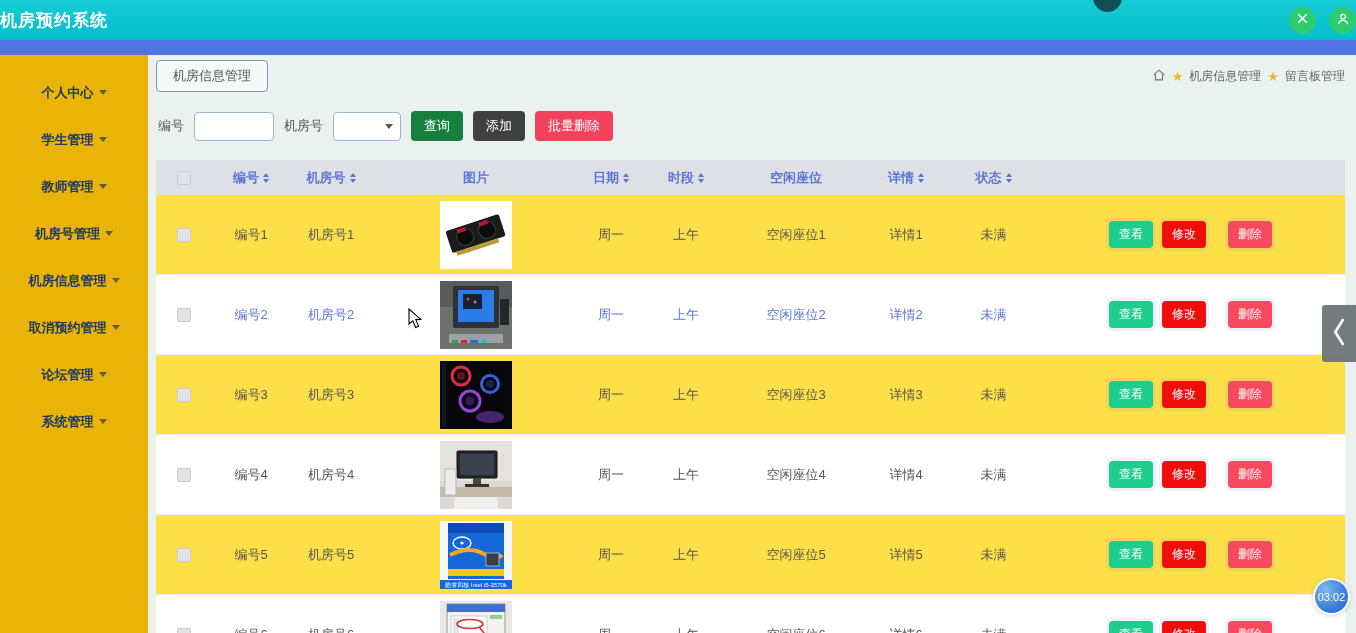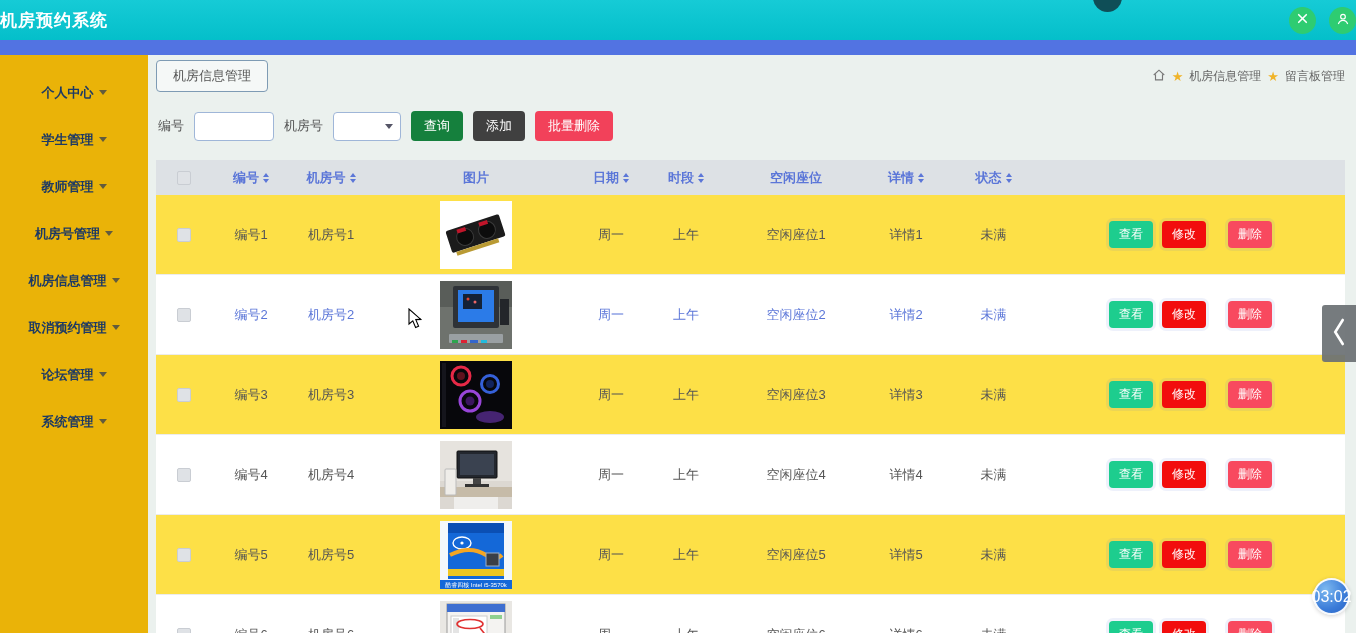--- a/index.html
+++ b/index.html
@@ -83,21 +83,21 @@
   .a-mod  { background: #f20d0d; }
   .a-del  { background: #f8495f; margin-left: 13px; }
 
   
   .collapse-tab { position: absolute; right: 0; top: 305px; width: 34px; height: 57px;
     background: rgba(108,113,116,.93); border-radius: 3px 0 0 3px; display: flex;
     align-items: center; justify-content: center; cursor: pointer; z-index: 6; }
   .timer-bubble { position: absolute; left: 1313px; top: 578px; width: 37px; height: 37px;
     border-radius: 50%; border: 2px solid rgba(255,255,255,.95);
     background: radial-gradient(circle at 32% 28%, #7db9f0, #3a7bd8 62%, #2b63c4);
-    color: #fff; font-size: 16px; display: flex; align-items: center; justify-content: center;
+    color: #fff; font-size: 11px; display: flex; align-items: center; justify-content: center;
     z-index: 7; box-shadow: 0 1px 4px rgba(0,0,0,.18); }
   .cursor { position: absolute; left: 408px; top: 308px; z-index: 9; pointer-events: none; }
 </style>
 </head>
 <body>
 
 <div class="topbar">
   <span class="topbar-title">机房预约系统</span>
   <span class="dark-dot"></span>
   <div class="topbar-right">

